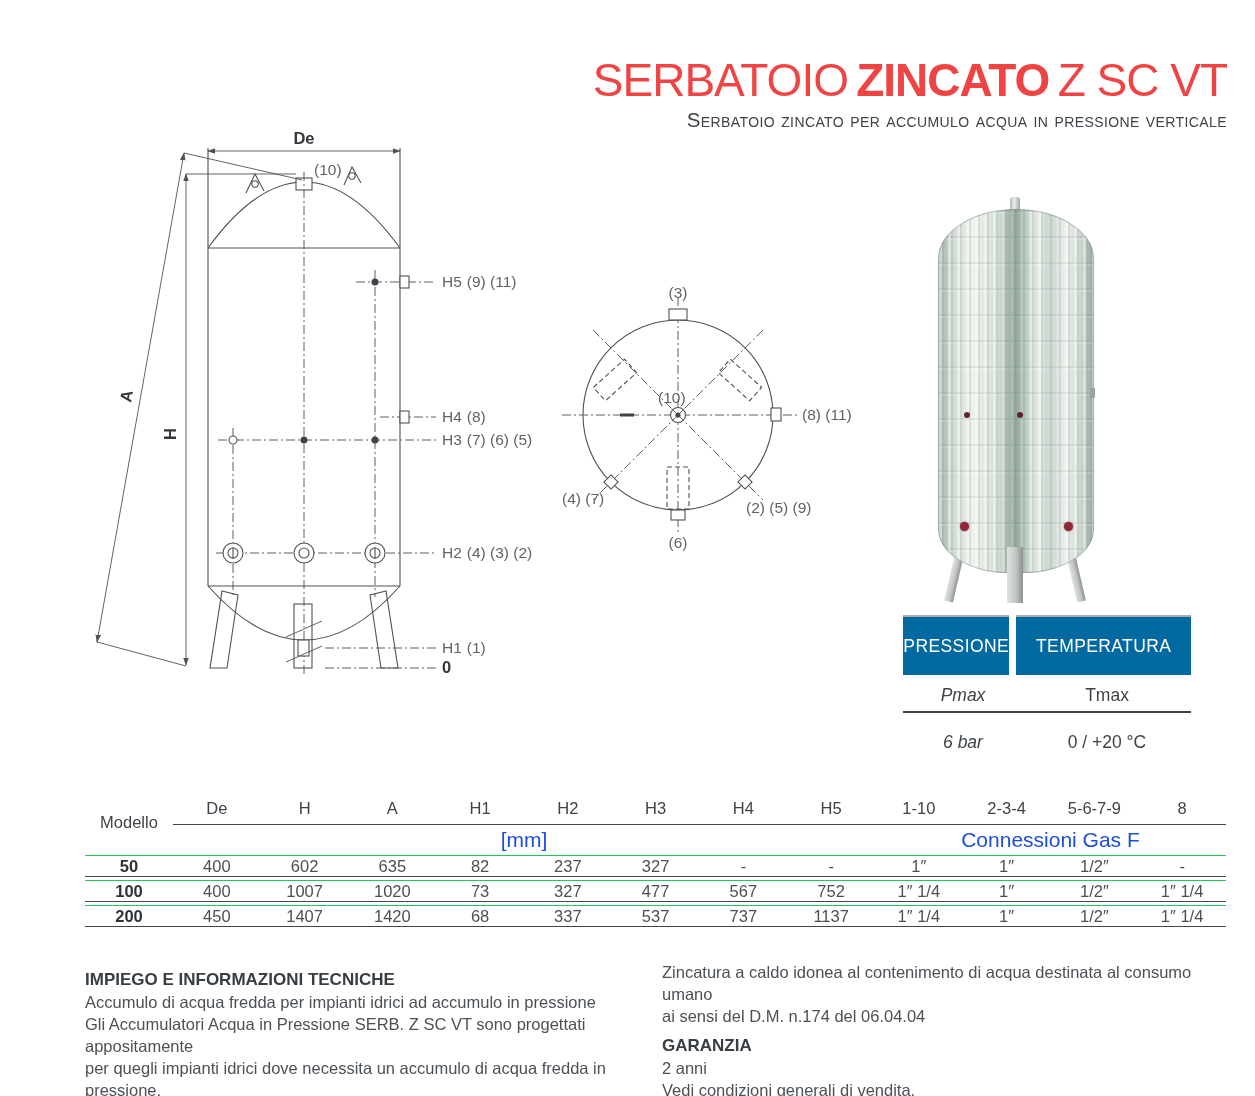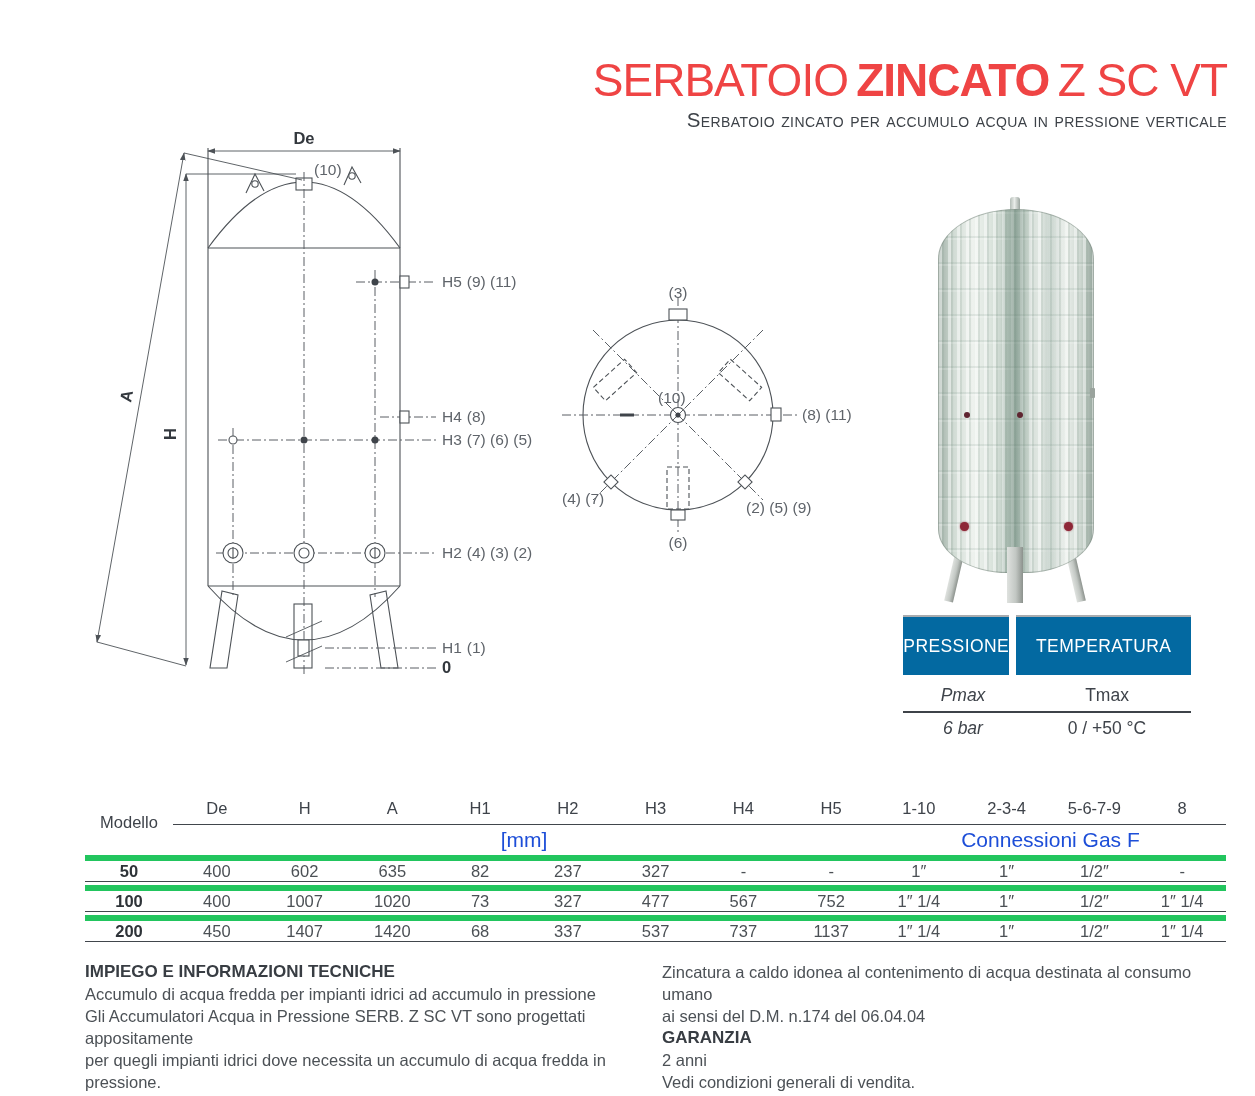--- a/index.html
+++ b/index.html
@@ -50,37 +50,37 @@
   .spec{position:absolute;left:903px;top:615px;width:288px;}
   .spec-headers{display:flex;gap:7px;}
   .spec-h{height:58px;line-height:58px;background:#0369a1;color:#ffffff;text-align:center;
     font-size:17.5px;letter-spacing:0.4px;border-top:2px solid #a9acaf;}
   .spec-h.p{width:117px;}
   .spec-h.t{width:192px;}
   .spec-row{display:flex;margin-top:10px;}
   .spec-row .c1{width:120px;text-align:center;font-size:17.5px;color:#3e434a;font-style:italic;}
   .spec-row .c2{width:168px;text-align:center;font-size:17.5px;color:#3e434a;}
   .spec-line{margin-top:5px;border-top:2px solid #3e4349;}
-  .spec-row.vals{margin-top:5px;}
+  .spec-row.vals{margin-top:19px;}
   
   .dim-wrap{position:absolute;left:85px;top:789px;width:1141px;}
   table.dim{border-collapse:separate;border-spacing:0 3px;table-layout:fixed;width:1141px;}
   table.dim col.c0{width:88px;}
   table.dim th,table.dim td{padding:0;}
   table.dim thead th{font-weight:400;font-size:16.5px;color:#3e434a;}
   table.dim thead tr.cols th{height:32px;vertical-align:middle;text-align:center;}
   table.dim thead tr.cols th.col-h{border-bottom:1.5px solid #41464c;}
   table.dim thead tr.units th{height:19px;font-size:21px;color:#1d4ed8;text-align:center;vertical-align:middle;}
   table.dim tbody th,table.dim tbody td{
-    border-top:6px solid #22c55e;border-bottom:1px solid #41464c;
+    border-top:1px solid #22c55e;border-bottom:1px solid #41464c;
     height:20px;text-align:center;vertical-align:middle;font-size:16.5px;color:#4b5055;}
   table.dim tbody th{font-weight:700;color:#2e3338;}
   
   .sect{position:absolute;font-size:16.5px;line-height:22px;color:#4c5156;}
-  .sect .h{font-weight:700;color:#383d43;font-size:17px;}
+  .sect .h{font-weight:700;color:#383d43;font-size:17px;margin-top:8px;}
   .sect.left{left:85px;top:961px;width:585px;}
   .sect.right{left:662px;top:961px;width:575px;}
 </style>
 </head>
 <body>
 
 <div class="hdr">
   <div class="title"><span>SERBATOIO</span><span class="b">ZINCATO</span><span>Z SC VT</span></div>
   <div class="subtitle">Serbatoio zincato per accumulo acqua in pressione verticale</div>
 </div>
@@ -225,21 +225,21 @@
     <div class="spec-h p">PRESSIONE</div>
     <div class="spec-h t">TEMPERATURA</div>
   </div>
   <div class="spec-row">
     <div class="c1">Pmax</div>
     <div class="c2">Tmax</div>
   </div>
   <div class="spec-line"></div>
   <div class="spec-row vals">
     <div class="c1">6 bar</div>
-    <div class="c2">0 / +50 °C</div>
+    <div class="c2">0 / +20 °C</div>
   </div>
 </div>
 
 <div class="dim-wrap">
   <table class="dim">
     <colgroup>
       <col class="c0">
         <col>
         <col>
         <col>

